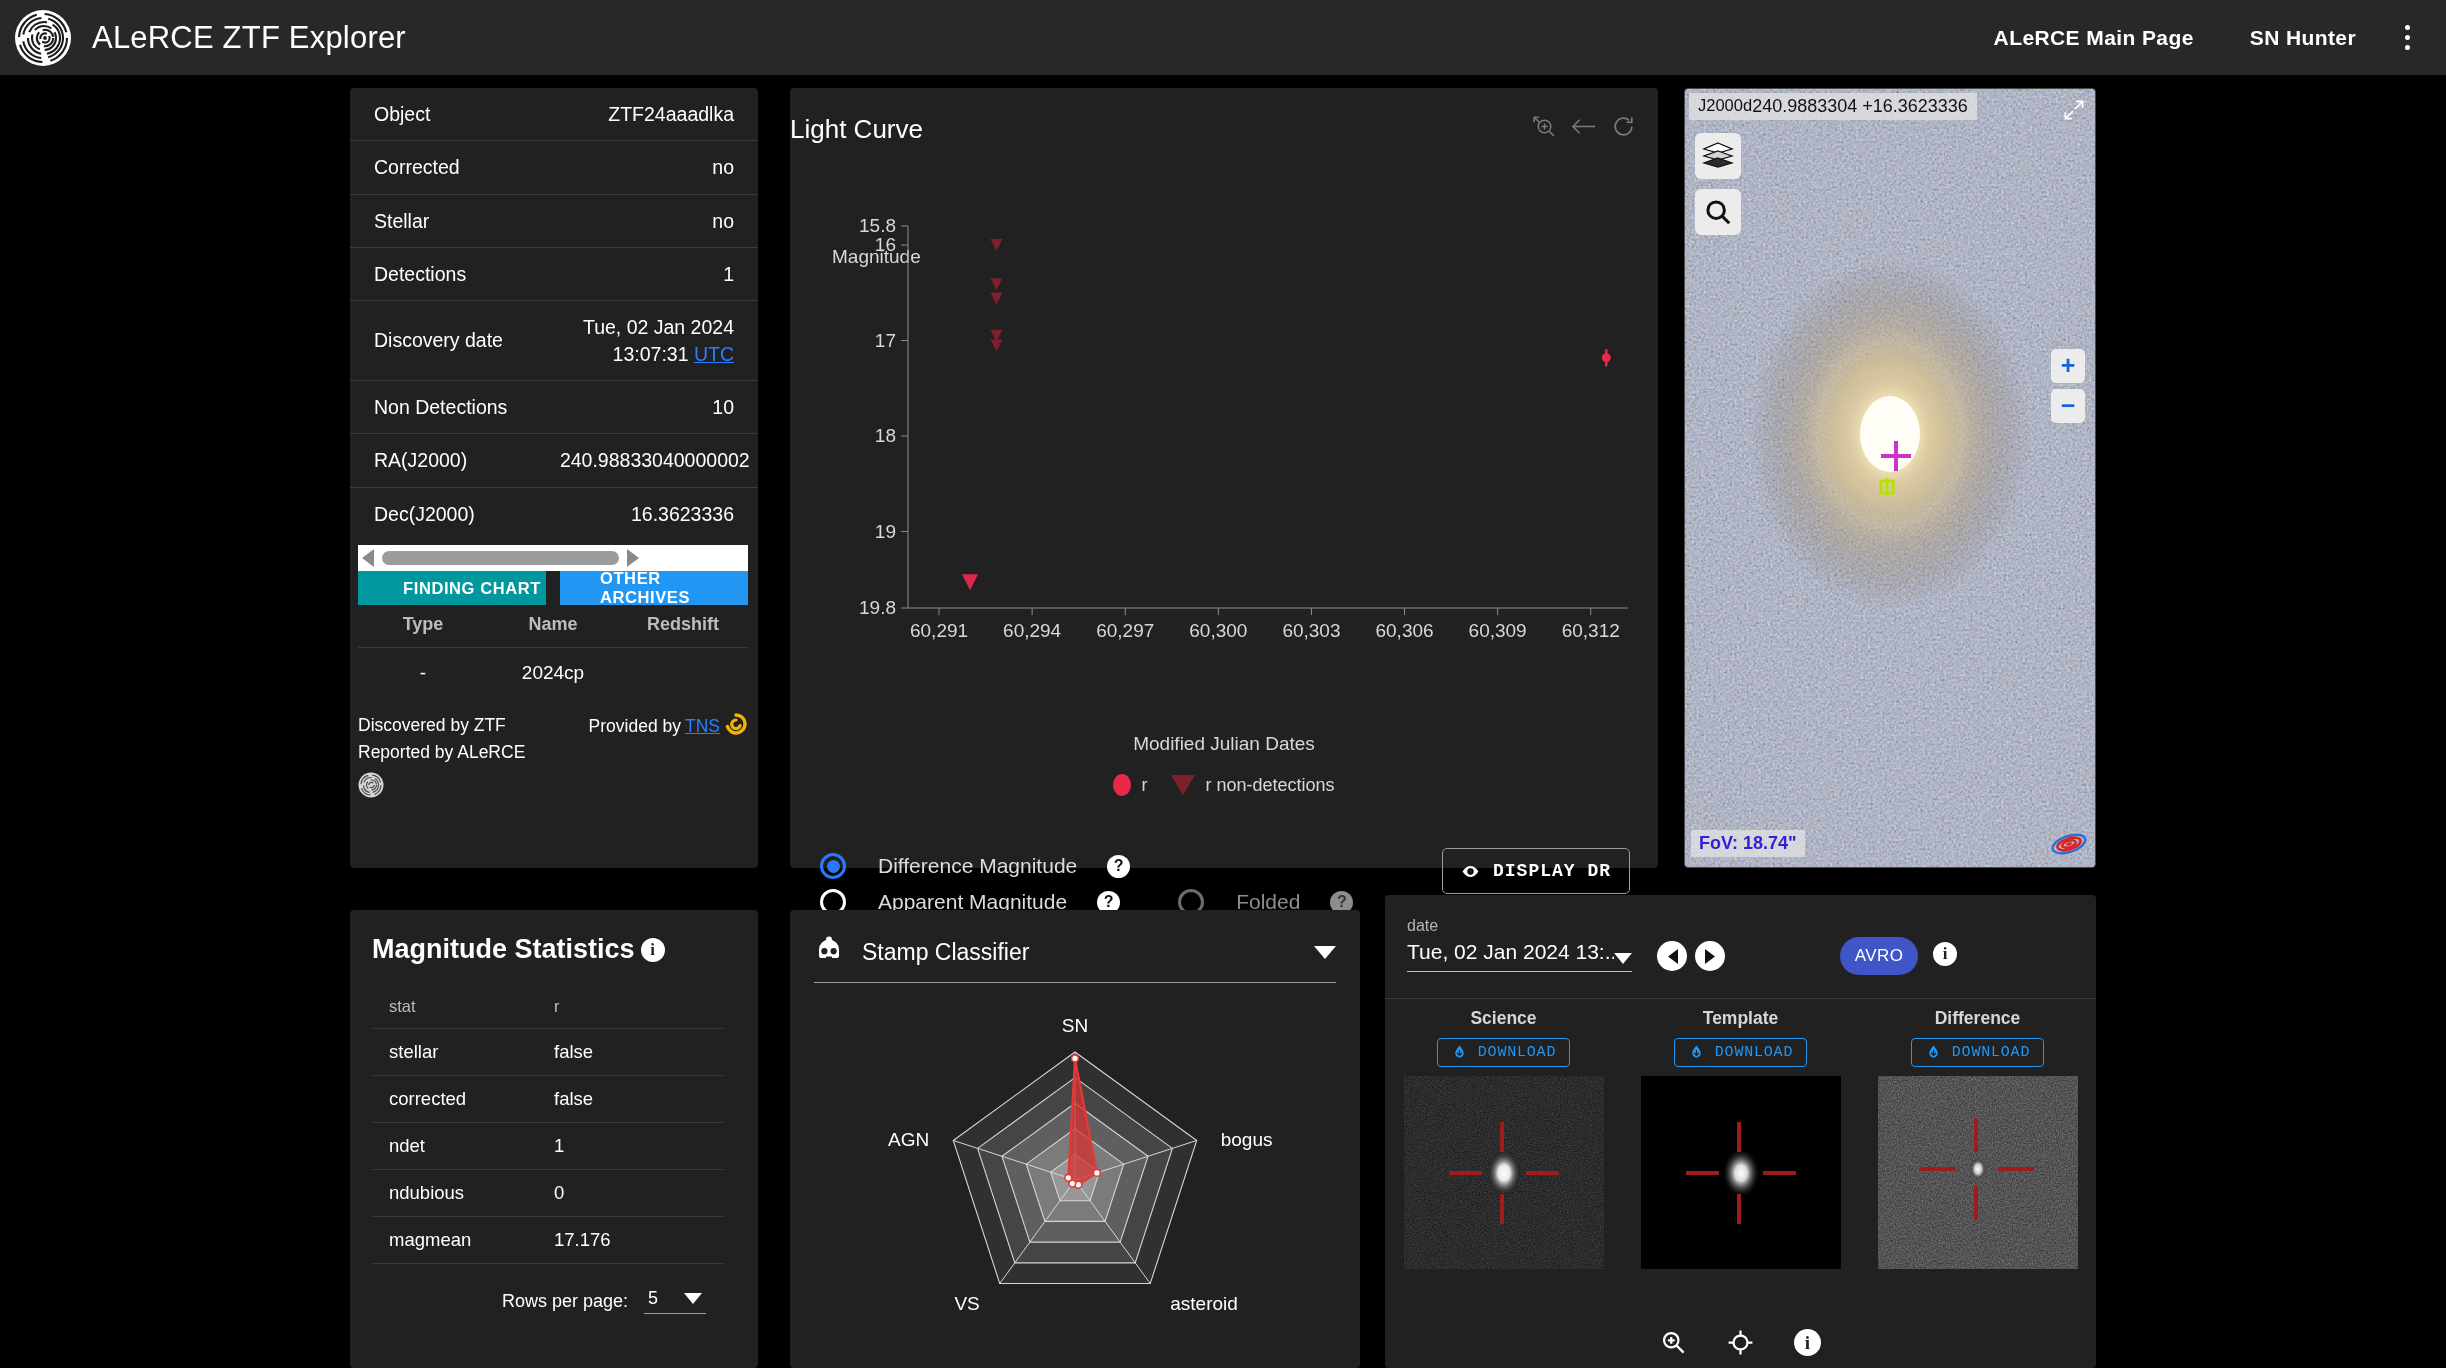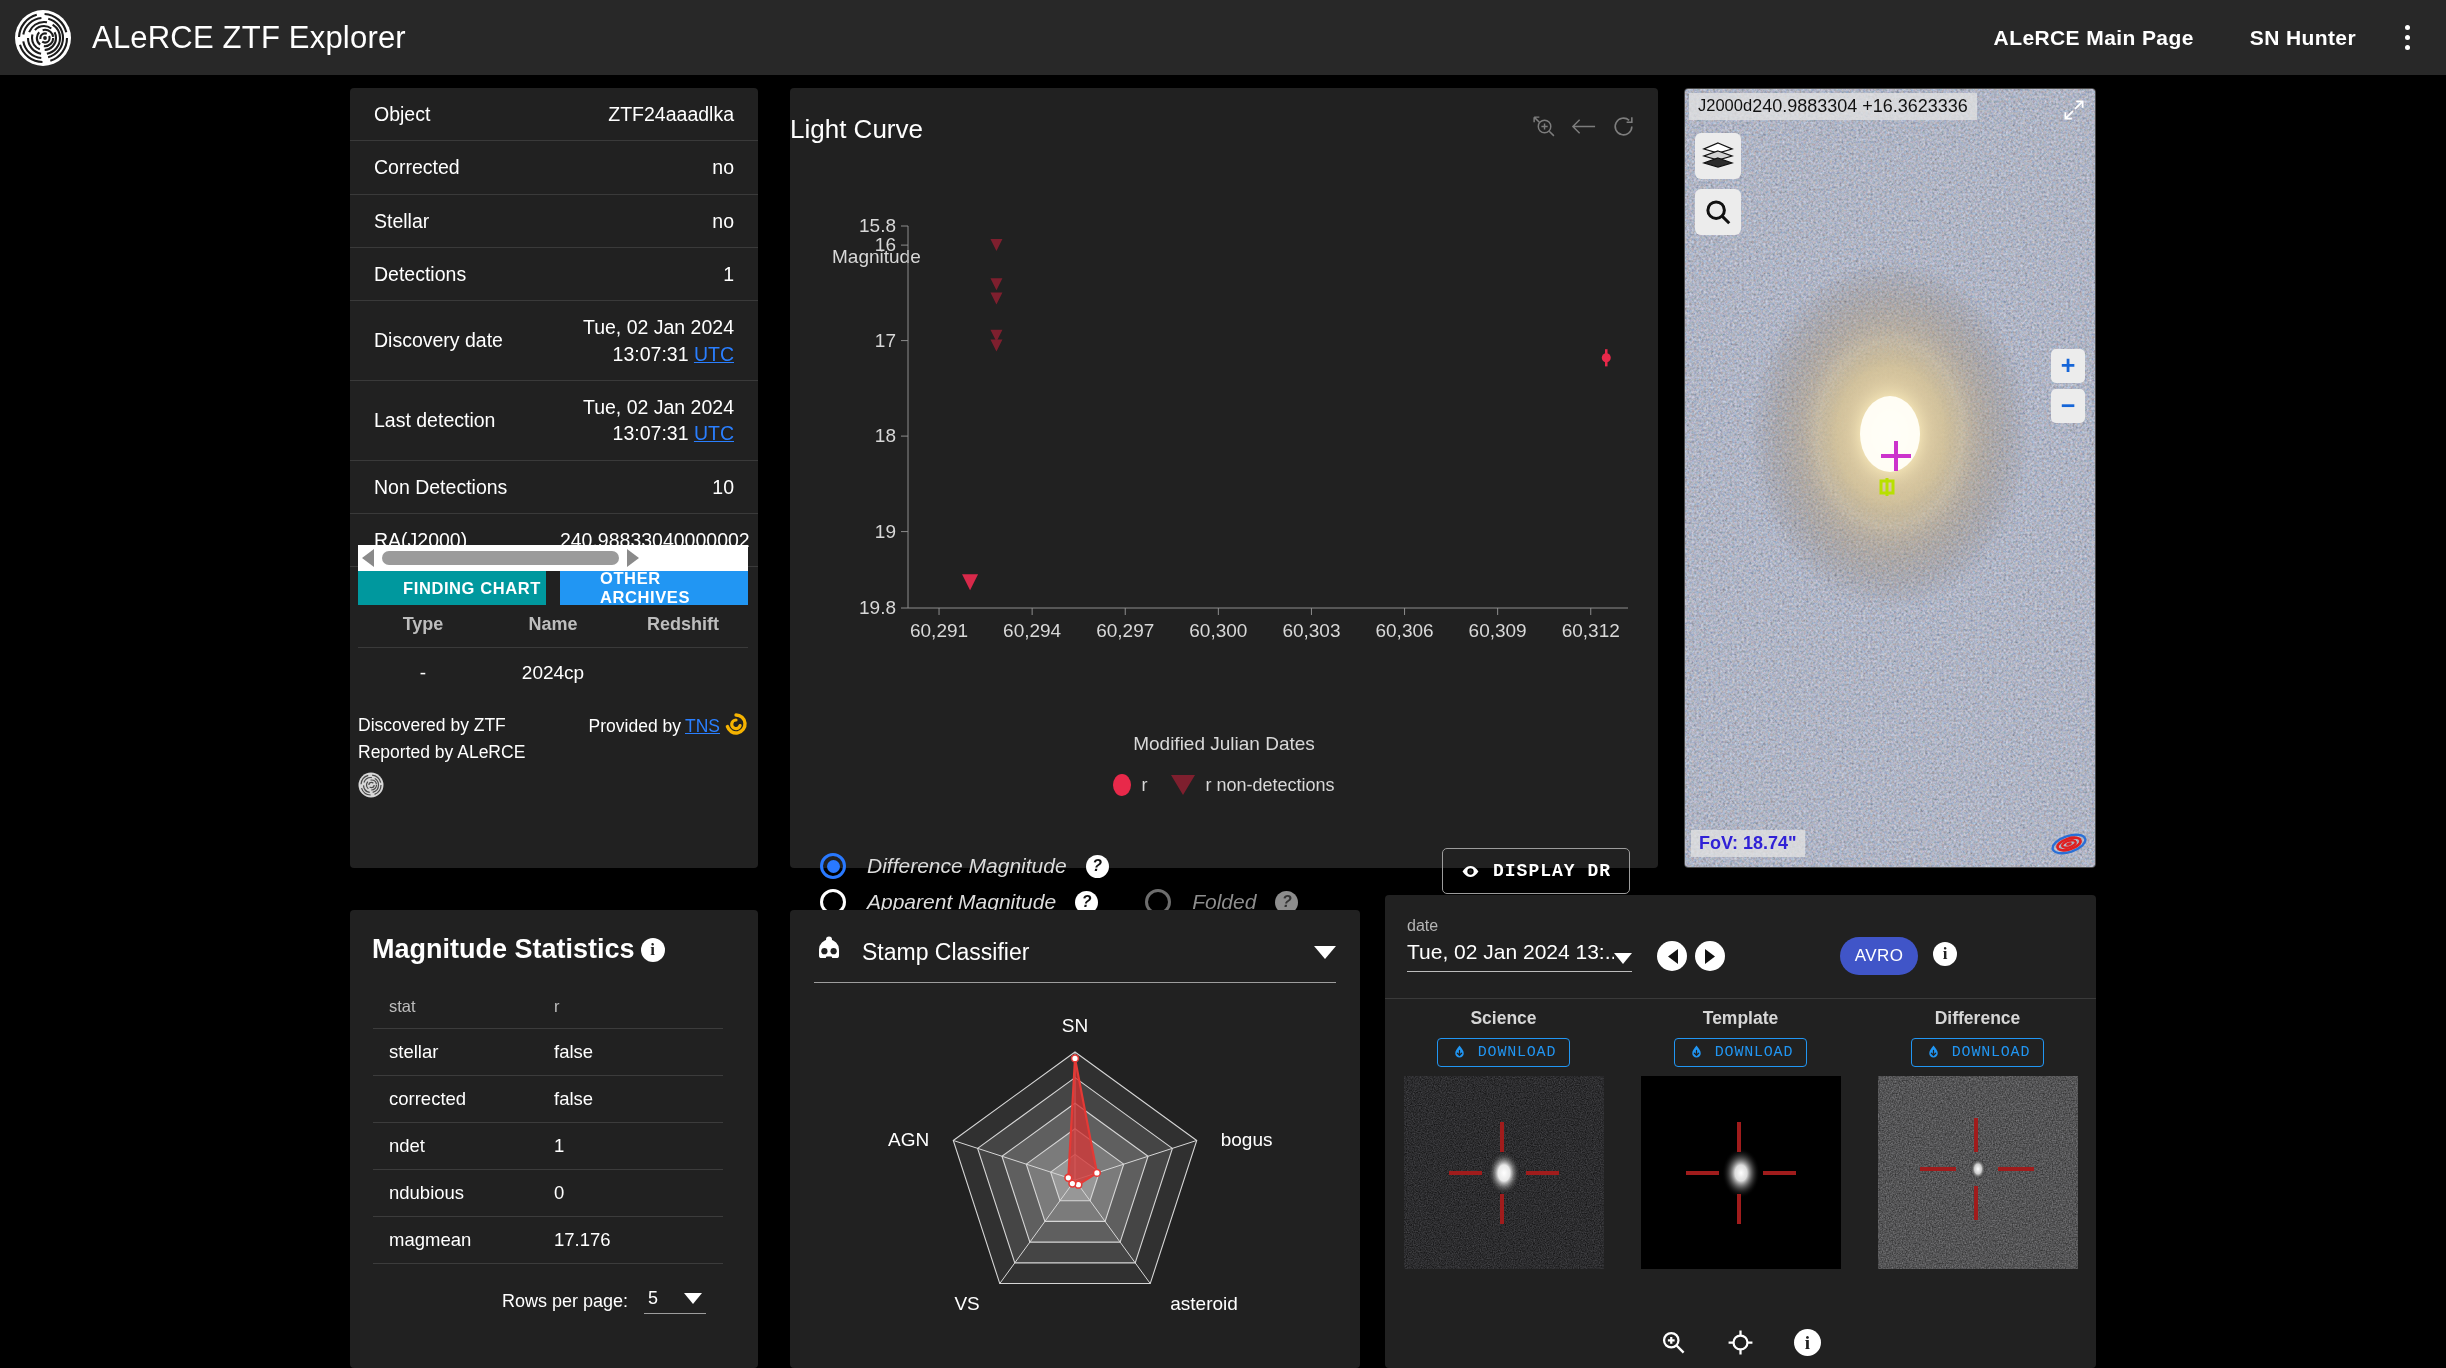--- a/index.html
+++ b/index.html
@@ -84,21 +84,21 @@
   .lc-xlabel { position:absolute; left:0; top:645px; width:100%; text-align:center;
                color:#d8d8d8; font-size:19px; }
   .lc-legend { position:absolute; left:0; top:686px; width:100%;
                display:flex; justify-content:center; align-items:center; gap:10px;
                color:#d8d8d8; font-size:18px; }
   .lg-dot { width:18px; height:22px; border-radius:50%; background:#e8294a; display:inline-block; }
   .lg-tri { width:0;height:0;border-left:12px solid transparent;border-right:12px solid transparent;
             border-top:20px solid #7e1f2e; display:inline-block; }
 
   .opts { position:absolute; left:30px; top:765px; }
-  .opt-row { display:flex; align-items:center; gap:7px; margin-bottom:10px;font-style:italic; }
+  .opt-row { display:flex; align-items:center; gap:18px; margin-bottom:10px; }
   .radio { width:26px; height:26px; border-radius:50%; border:3px solid #fff;
            display:inline-flex; align-items:center; justify-content:center; flex:0 0 auto; cursor:pointer; }
   .radio.on { border-color:#2979ff; }
   .radio.on::after { content:""; width:13px; height:13px; border-radius:50%; background:#2979ff; }
   .radio.dim { border-color:#6d6d6d; }
   .opt-label { color:#dcdcdc; font-size:21px; margin-left:14px; }
   .opt-label.dim { color:#8d8d8d; }
   .qmark { width:23px; height:23px; border-radius:50%; background:#fff; color:#111;
            font-size:16px; font-weight:bold; display:inline-flex; align-items:center;
            justify-content:center; margin-left:12px; cursor:pointer; flex:0 0 auto; }
@@ -228,24 +228,20 @@
     <tr>
       <td class="k">Stellar</td>
       <td class="v">no</td>
     </tr>
     <tr>
       <td class="k">Detections</td>
       <td class="v">1</td>
     </tr>
     <tr>
       <td class="k">Discovery date</td>
-      <td class="v"><span>Tue, 02 Jan 2024 13:07:31 </span><a class="utc" href="#">UTC</a></td>
-    </tr>
-    <tr>
-      <td class="k">Last detection</td>
       <td class="v"><span>Tue, 02 Jan 2024 13:07:31 </span><a class="utc" href="#">UTC</a></td>
     </tr>
     <tr>
       <td class="k">Non Detections</td>
       <td class="v">10</td>
     </tr>
     <tr>
       <td class="k">RA(J2000)</td>
       <td class="v">240.98833040000002</td>
     </tr>

